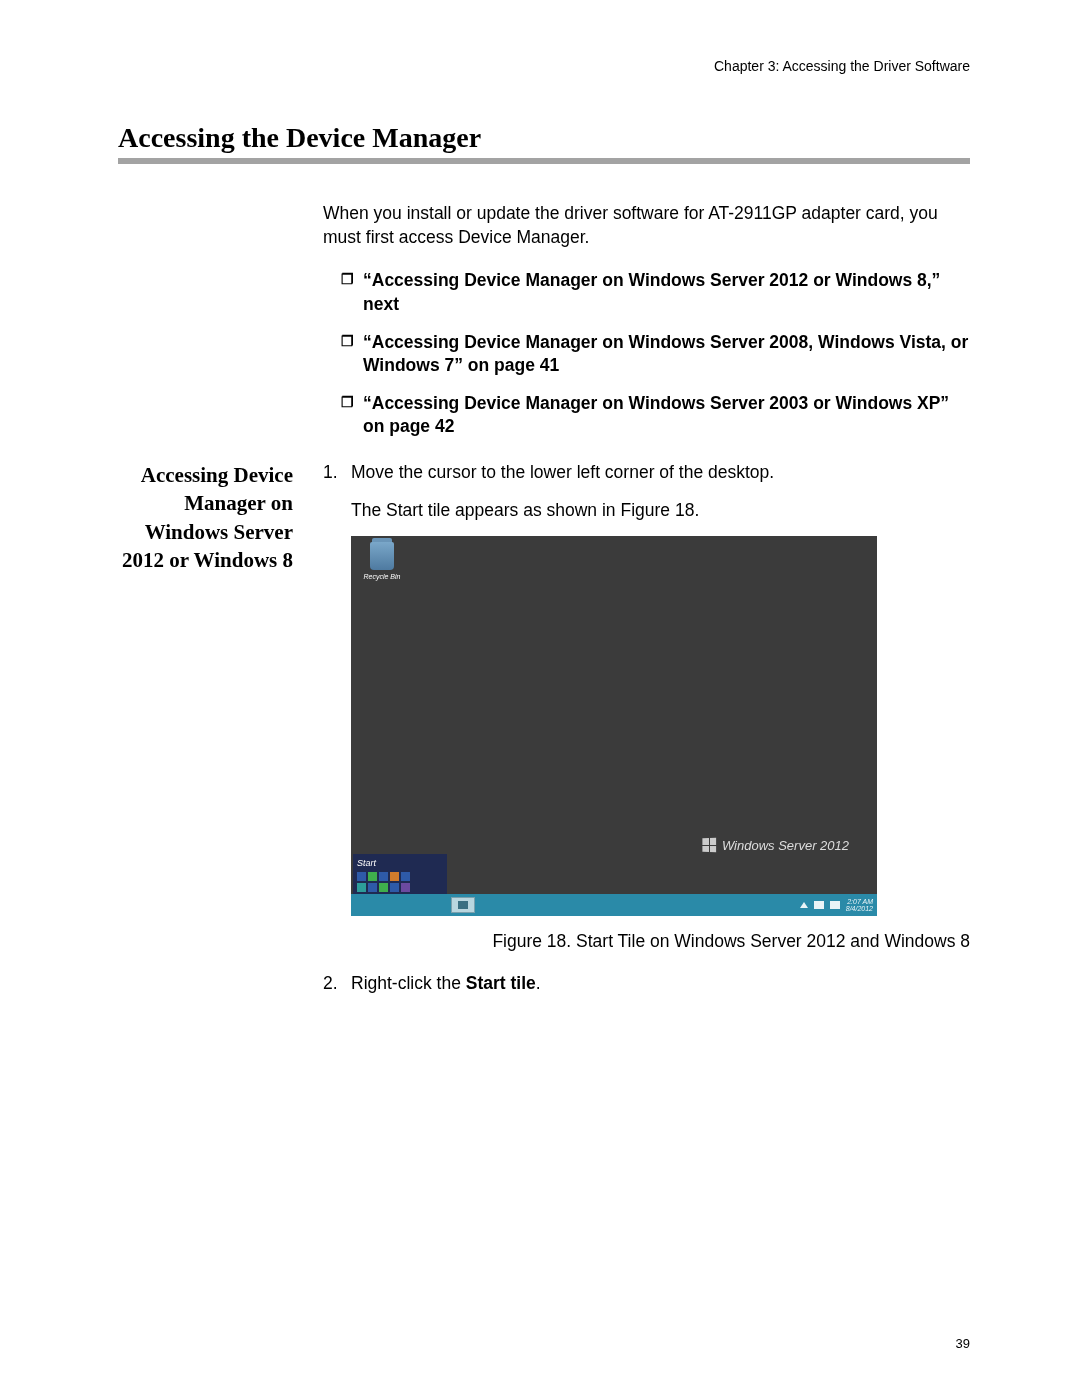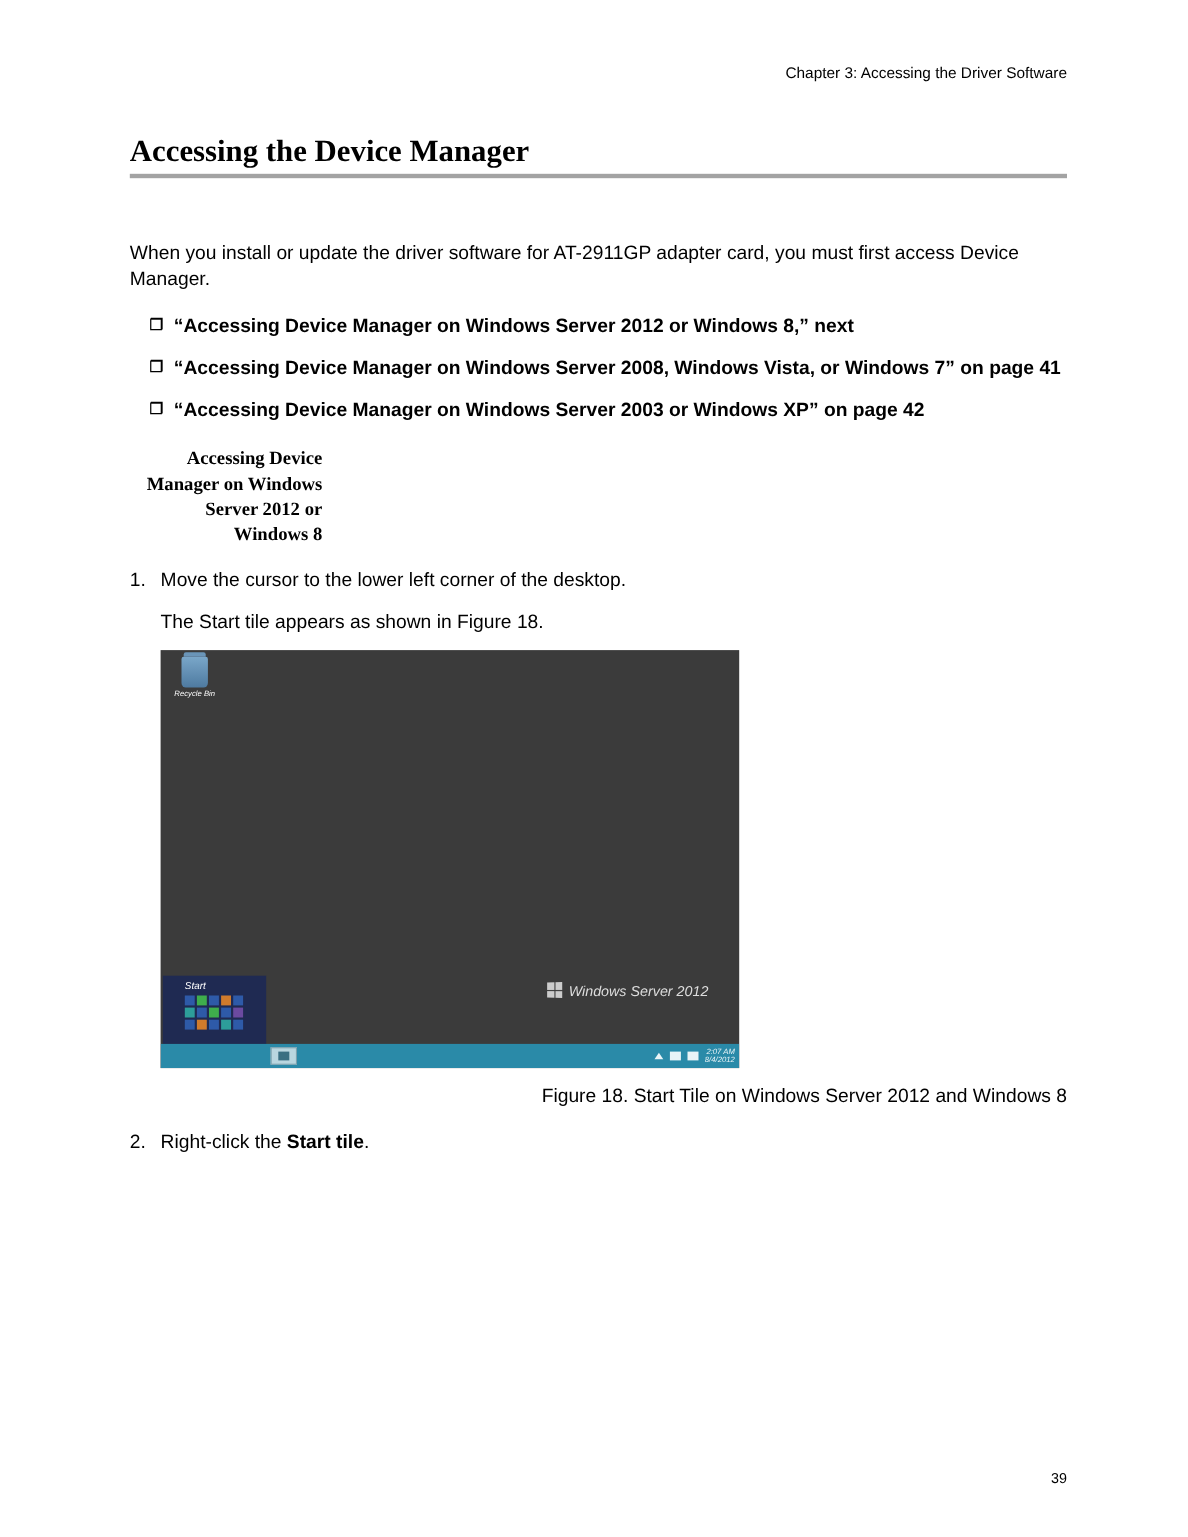--- a/index.html
+++ b/index.html
@@ -17,28 +17,27 @@
     .chapter-header {
       text-align: right;
       font-size: 14px;
       margin-bottom: 48px;
       color: #000;
     }
     .main-heading {
       font-family: "Times New Roman", Times, serif;
       font-weight: bold;
       font-size: 28px;
-      border-bottom: 4px solid #a3a3a3;
+      border-bottom: 6px solid #a3a3a3;
       padding-bottom: 4px;
       margin-bottom: 38px;
     }
     .two-col {
       display: flex;
-      gap: 18px;
-      flex-direction: column;
+      gap: 30px;
     }
     .left-col {
       width: 175px;
       flex-shrink: 0;
     }
     .right-col {
       flex: 1;
       font-size: 17.5px;
       line-height: 1.35;
     }
@@ -59,21 +58,21 @@
     .sq-list li::before {
       content: "❐";
       position: absolute;
       left: 0;
       top: 1px;
       font-size: 14px;
     }
     .sub-heading {
       font-family: "Times New Roman", Times, serif;
       font-weight: bold;
-      font-size: 17px;
+      font-size: 21px;
       text-align: right;
       line-height: 1.35;
     }
     .num-item {
       display: flex;
       margin-bottom: 14px;
     }
     .num-marker {
       width: 28px;
       flex-shrink: 0;
@@ -138,23 +137,23 @@
       grid-template-rows: 1fr 1fr;
       gap: 1px;
       transform: perspective(40px) rotateY(-12deg);
     }
     .win-logo span { background: #ccc; }
     .start-tile {
       position: absolute;
       left: 2px;
       bottom: 22px;
       width: 94px;
-      height: 62px;
+      height: 40px;
       background: #1f2a52;
-      padding: 3px 20px;
+      padding: 3px 4px;
     }
     .start-label {
       color: #fff; font-size: 9px; margin-bottom: 3px;
     }
     .tile-grid {
       display: grid;
       grid-template-columns: repeat(5, 9px);
       grid-template-rows: repeat(3, 9px);
       gap: 2px;
     }

